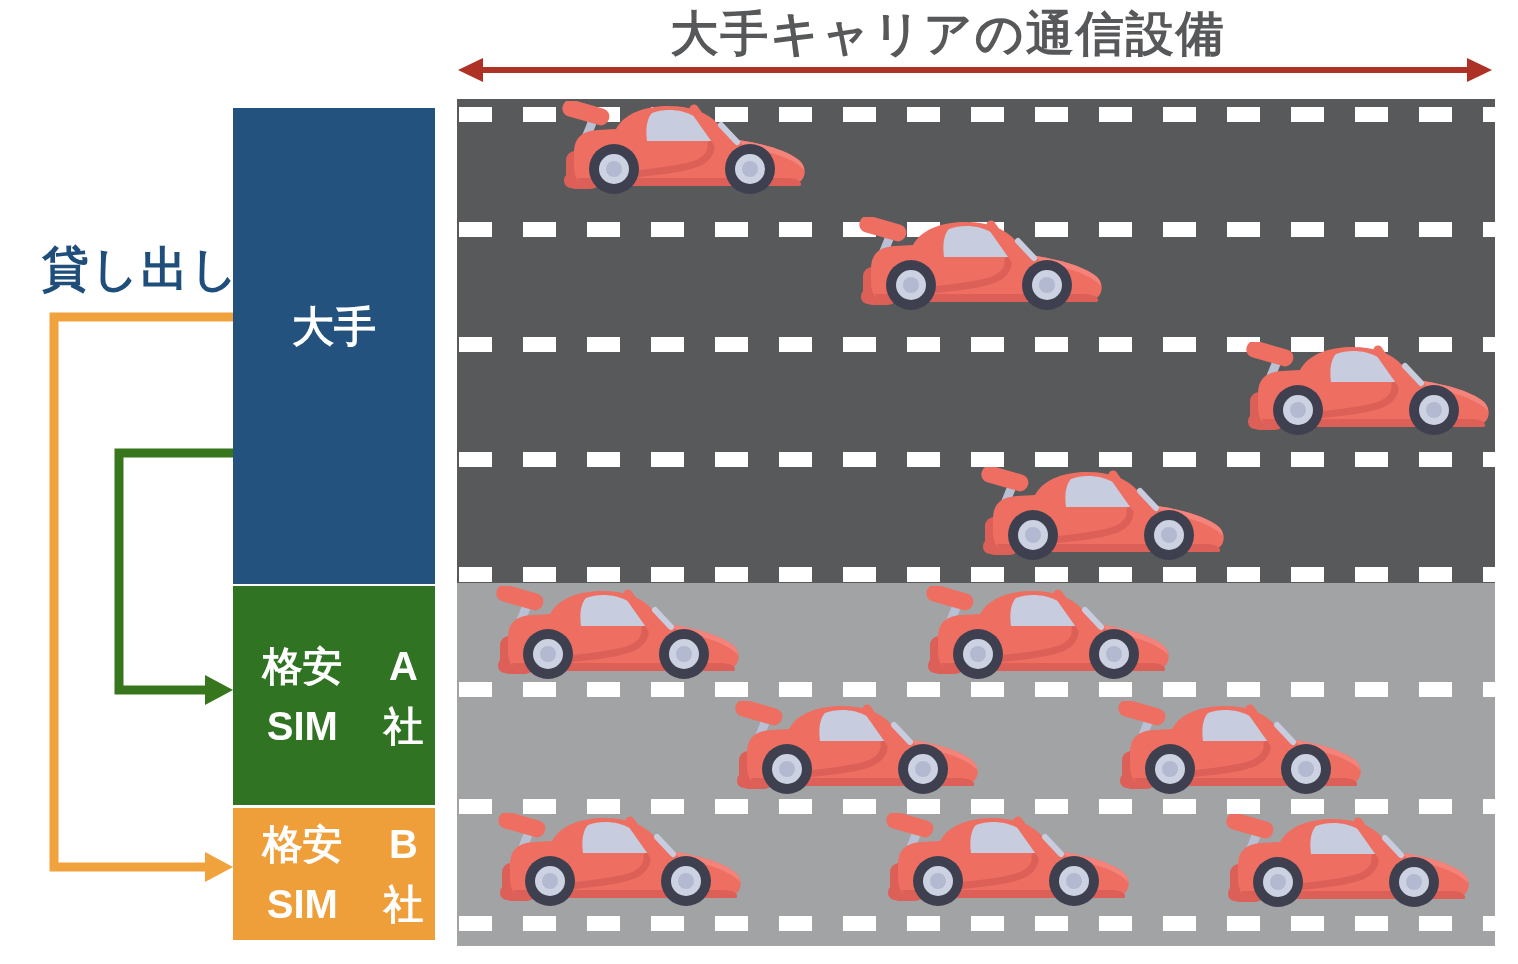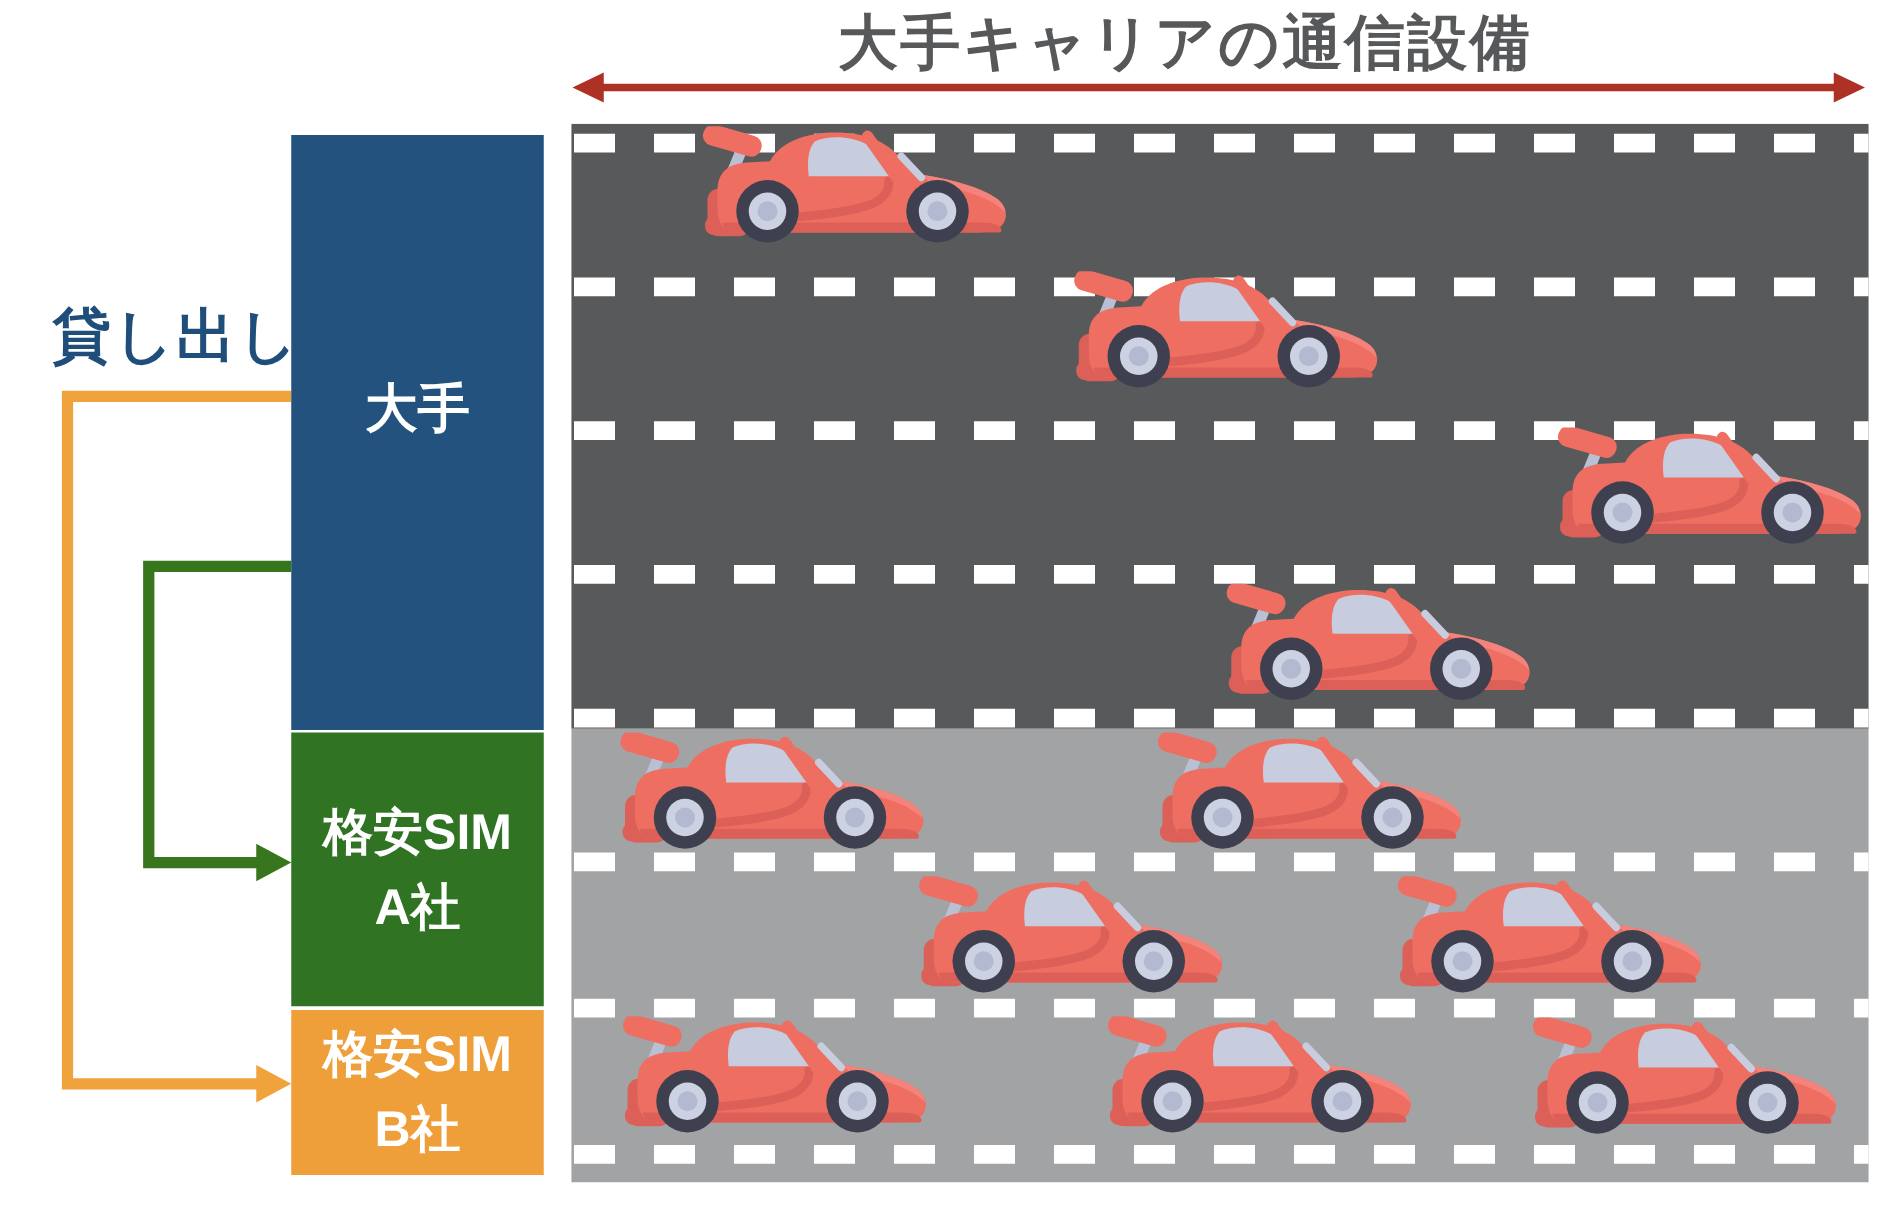--- a/index.html
+++ b/index.html
@@ -14,21 +14,21 @@
     font-size:48px;font-weight:700;color:var(--title-gray);letter-spacing:2px;
   }
   
   .lend{
     left:14px;top:238px;font-size:47px;font-weight:700;color:var(--label-blue);
     letter-spacing:2px;
     margin-left:28px;
   }
   
   .box{
-    left:233px;width:202px;display:flex;flex-direction:column;align-items:center;
+    left:233px;width:202px;display:flex;align-items:center;
     justify-content:center;color:#ffffff;font-weight:700;text-align:center;
   }
   .box .l1,.box .l2{display:block;line-height:1.5;}
   .box-carrier{top:108px;height:476px;background:var(--carrier-blue);font-size:42px;padding-bottom:40px;box-sizing:border-box;}
   .box-sim-a{top:586px;height:219px;background:var(--sim-a-green);font-size:40px;}
   .box-sim-b{top:808px;height:132px;background:var(--sim-b-orange);font-size:40px;}
   
   .road{left:457px;top:99px;width:1038px;height:847px;overflow:hidden;}
   .road-dark{position:absolute;left:0;top:0;width:100%;height:484px;background:var(--road-dark);}
   .road-light{position:absolute;left:0;top:484px;width:100%;height:363px;background:var(--road-light);}

